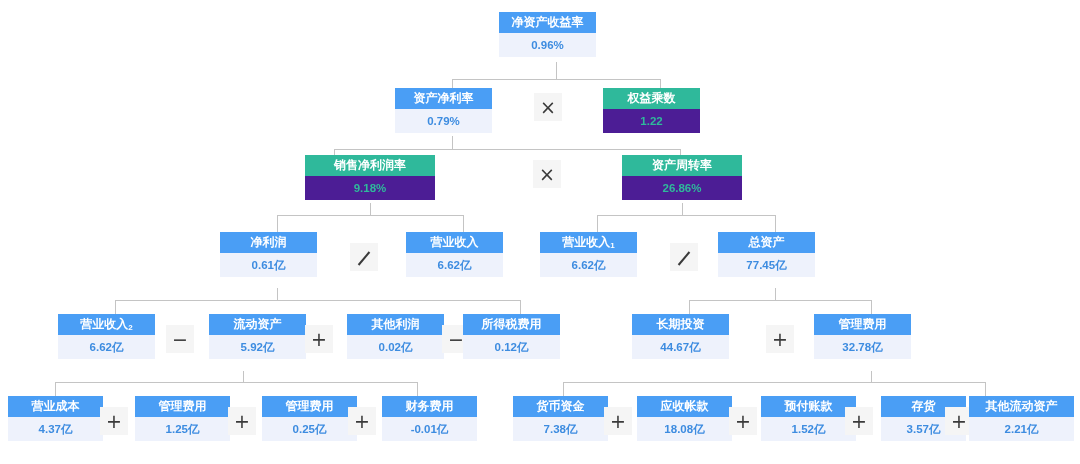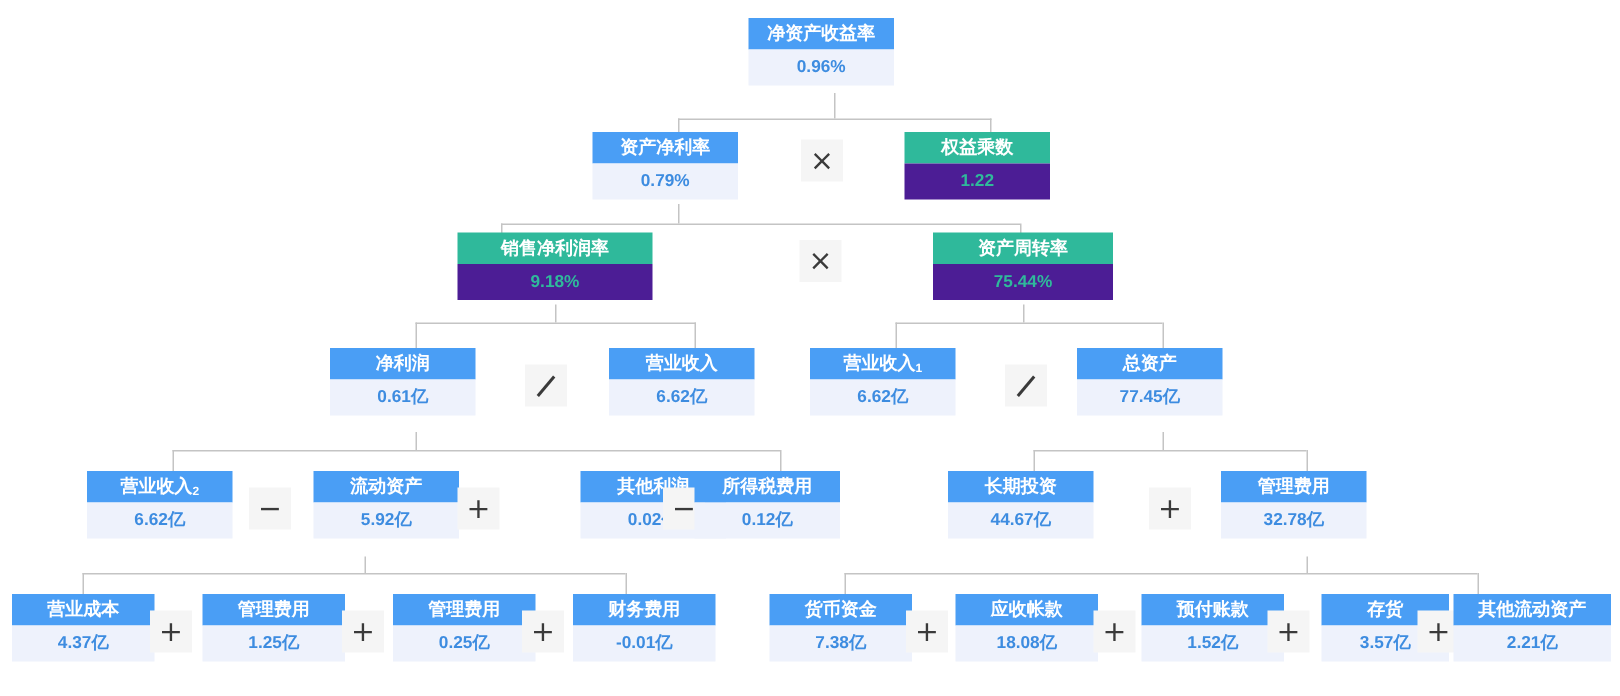--- a/index.html
+++ b/index.html
@@ -116,21 +116,21 @@
     <div class="val">1.22</div>
   </div>
 
   <div class="node green w130" style="left:305px;top:155px;">
     <div class="hdr">销售净利润率</div>
     <div class="val">9.18%</div>
   </div>
   <div class="op" style="left:533px;top:160px;">×</div>
   <div class="node green w120" style="left:622px;top:155px;">
     <div class="hdr">资产周转率</div>
-    <div class="val">75.44%</div>
+    <div class="val">26.86%</div>
   </div>
 
   <div class="node blue" style="left:220px;top:232px;">
     <div class="hdr">净利润</div>
     <div class="val">0.61亿</div>
   </div>
   <div class="op small" style="left:350px;top:243px;"><span class="slash"></span></div>
   <div class="node blue" style="left:406px;top:232px;">
     <div class="hdr">营业收入</div>
     <div class="val">6.62亿</div>
@@ -149,21 +149,21 @@
   <div class="node blue" style="left:58px;top:314px;">
     <div class="hdr"><span>营业收入</span><sub>2</sub></div>
     <div class="val">6.62亿</div>
   </div>
   <div class="op" style="left:166px;top:325px;">−</div>
   <div class="node blue" style="left:209px;top:314px;">
     <div class="hdr">流动资产</div>
     <div class="val">5.92亿</div>
   </div>
   <div class="op" style="left:305px;top:325px;">+</div>
-  <div class="node blue" style="left:347px;top:314px;margin-left:40px;">
+  <div class="node blue" style="left:347px;top:314px;">
     <div class="hdr">其他利润</div>
     <div class="val">0.02亿</div>
   </div>
   <div class="op" style="left:442px;top:325px;">−</div>
   <div class="node blue" style="left:463px;top:314px;">
     <div class="hdr">所得税费用</div>
     <div class="val">0.12亿</div>
   </div>
 
   <div class="node blue" style="left:632px;top:314px;">

